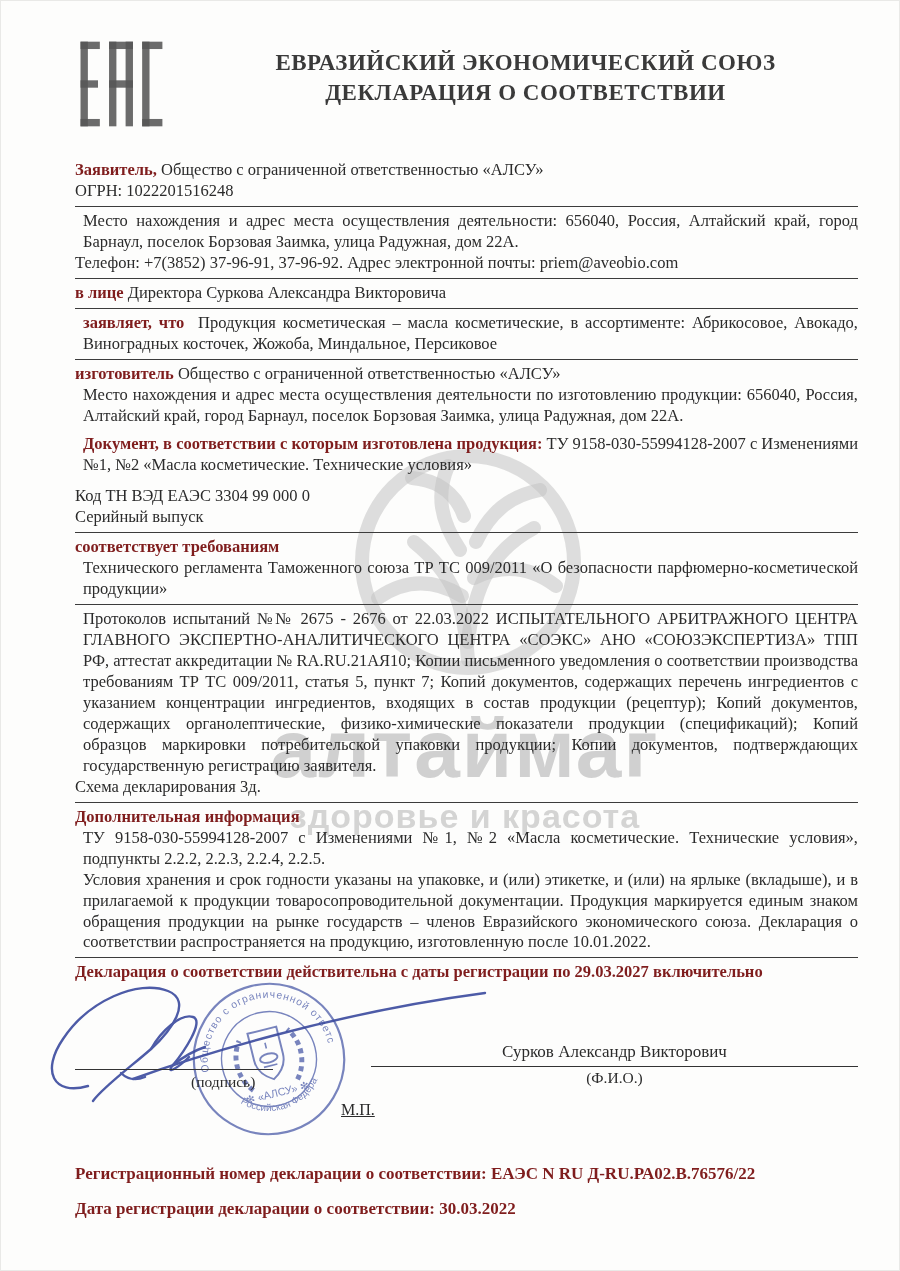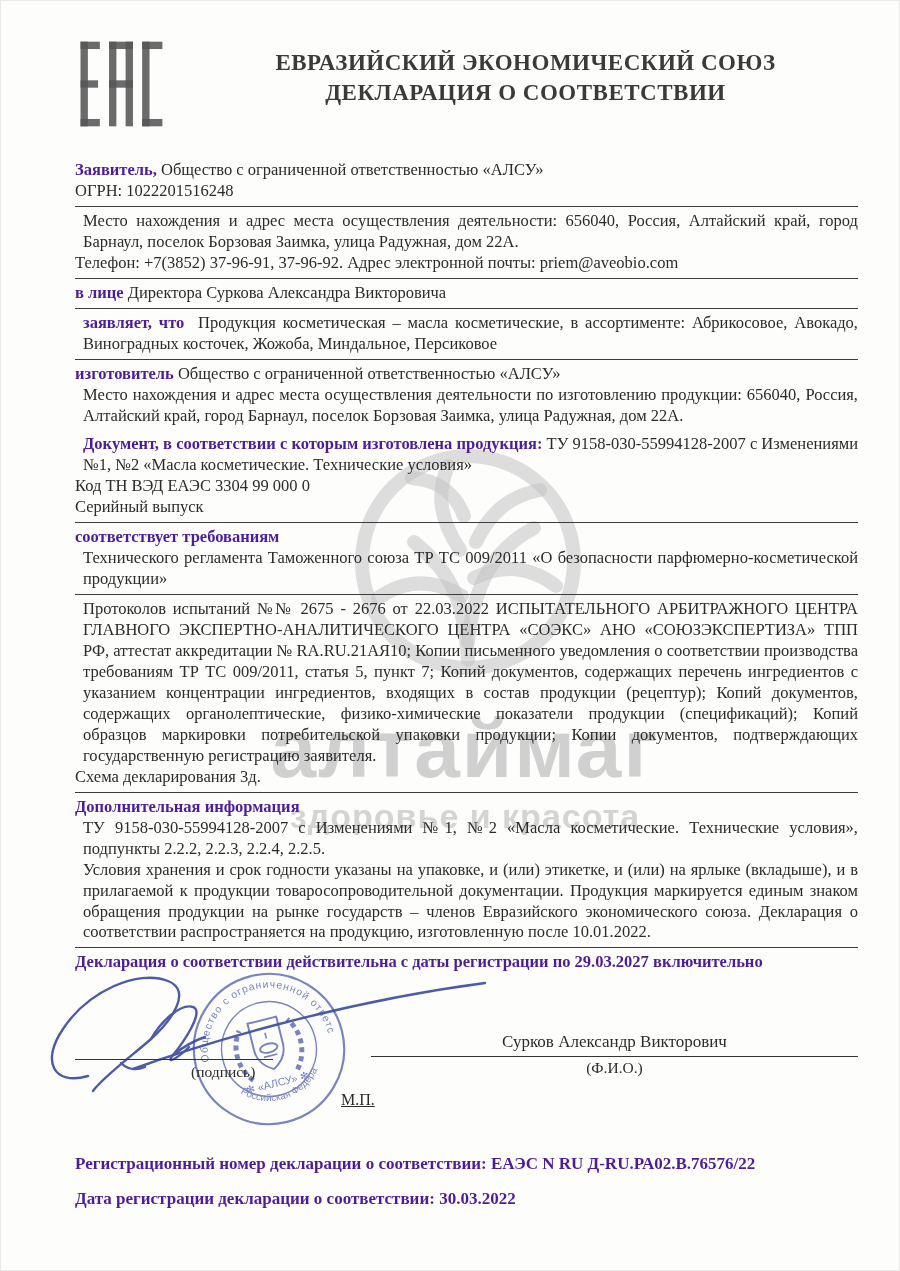--- a/index.html
+++ b/index.html
@@ -25,24 +25,24 @@
     font-family:"Liberation Sans", sans-serif;font-weight:bold;
     font-size:34px;letter-spacing:1px;color:#cdcdcd;opacity:.85;margin-left:15px;
   }
   
   .content{position:relative;z-index:1;padding:36px 42px 0 75px;}
   .hdr{display:flex;align-items:flex-start;gap:26px;margin-bottom:16px;height:108px;}
   .titles{flex:1;text-align:center;padding-top:12px;}
   .title-line{font-weight:bold;font-size:23px;letter-spacing:.5px;line-height:1.32;color:#3a3a3a;}
   p{margin:0;font-size:16.5px;line-height:1.27;}
   .just{text-align:justify;margin-left:8px;}
-  b{color:#4c1d95;}
+  b{color:#7f1d1d;}
   hr{border:none;border-top:1.7px solid #3c3c3c;margin:4px 0;}
   .mt8{margin-top:8px;}
-  .mt10{}
+  .mt10{margin-top:10px;}
   .reg-line{font-weight:bold;font-size:17px;margin-top:4px;}
   .reg-line + .reg-line{margin-top:13px;}
   
   .sig-zone{position:relative;height:170px;margin-top:6px;}
   .stamp{position:absolute;left:110px;top:-14px;opacity:.82;}
   .autograph{position:absolute;left:-42px;top:-28px;opacity:.9;}
   .sign-line{position:absolute;left:0;top:80px;width:198px;border-top:1.6px solid #333;}
   .sign-caption{position:absolute;left:116px;top:84px;font-size:15.5px;}
   .mp-label{position:absolute;left:266px;top:112px;font-size:16px;text-decoration:underline;}
   .fio{position:absolute;left:296px;top:52px;width:487px;text-align:center;}

